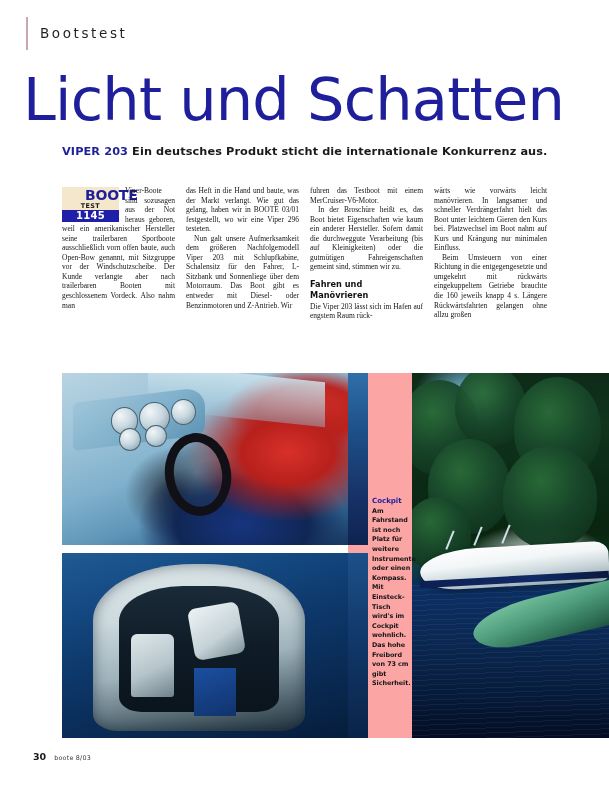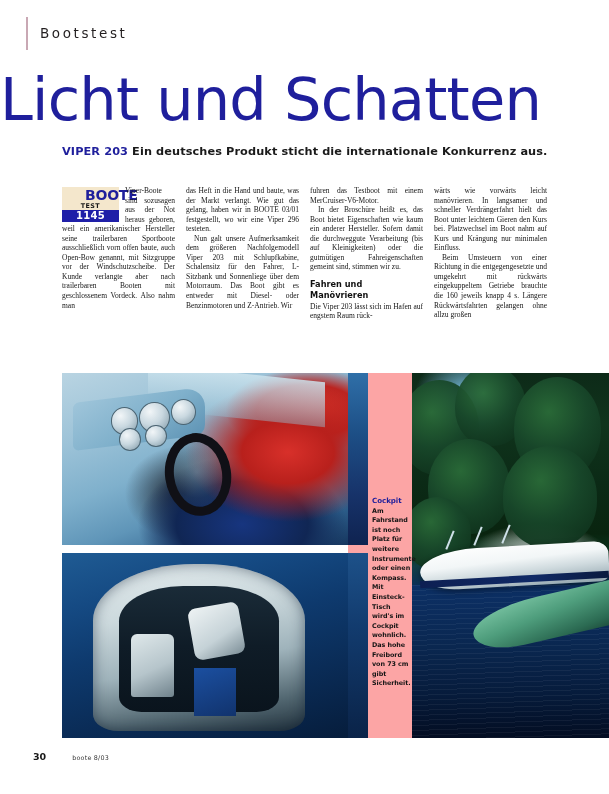--- a/index.html
+++ b/index.html
@@ -37,21 +37,21 @@
     color: #231f20;
     white-space: nowrap;
   }
 
   
   #headline {
     position: absolute;
     left: 0;
     right: 22px;
     top: 70px;
-    text-align: left;
+    text-align: center;
     font-family: "DejaVu Sans", sans-serif;
     font-weight: 400;
     font-size: 59px;
     line-height: 60px;
     color: #1f1f9c;
     letter-spacing: -0.8px;
     white-space: nowrap;
   }
 
   
@@ -384,21 +384,21 @@
     font-size: 7.1px;
   }
 
   
   #footer {
     position: absolute;
     left: 33px;
     top: 751px;
     display: flex;
     align-items: baseline;
-    gap: 26px;
+    gap: 8px;
   }
   #folio {
     font-family: "DejaVu Sans", sans-serif;
     font-weight: bold;
     font-size: 9.5px;
     color: #1a1a1a;
   }
   #issue {
     font-family: "DejaVu Sans", sans-serif;
     font-size: 6.4px;

